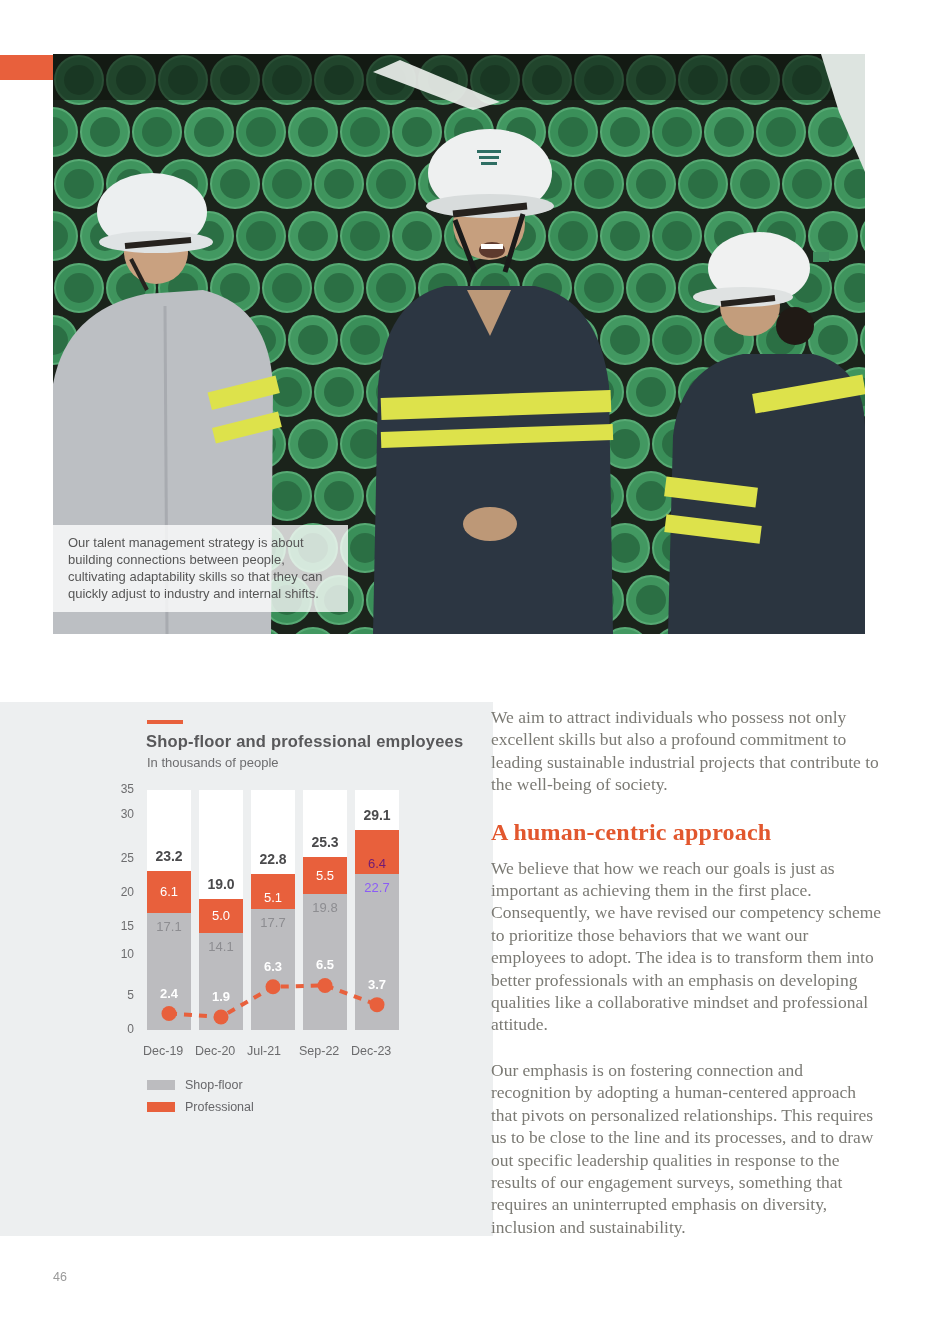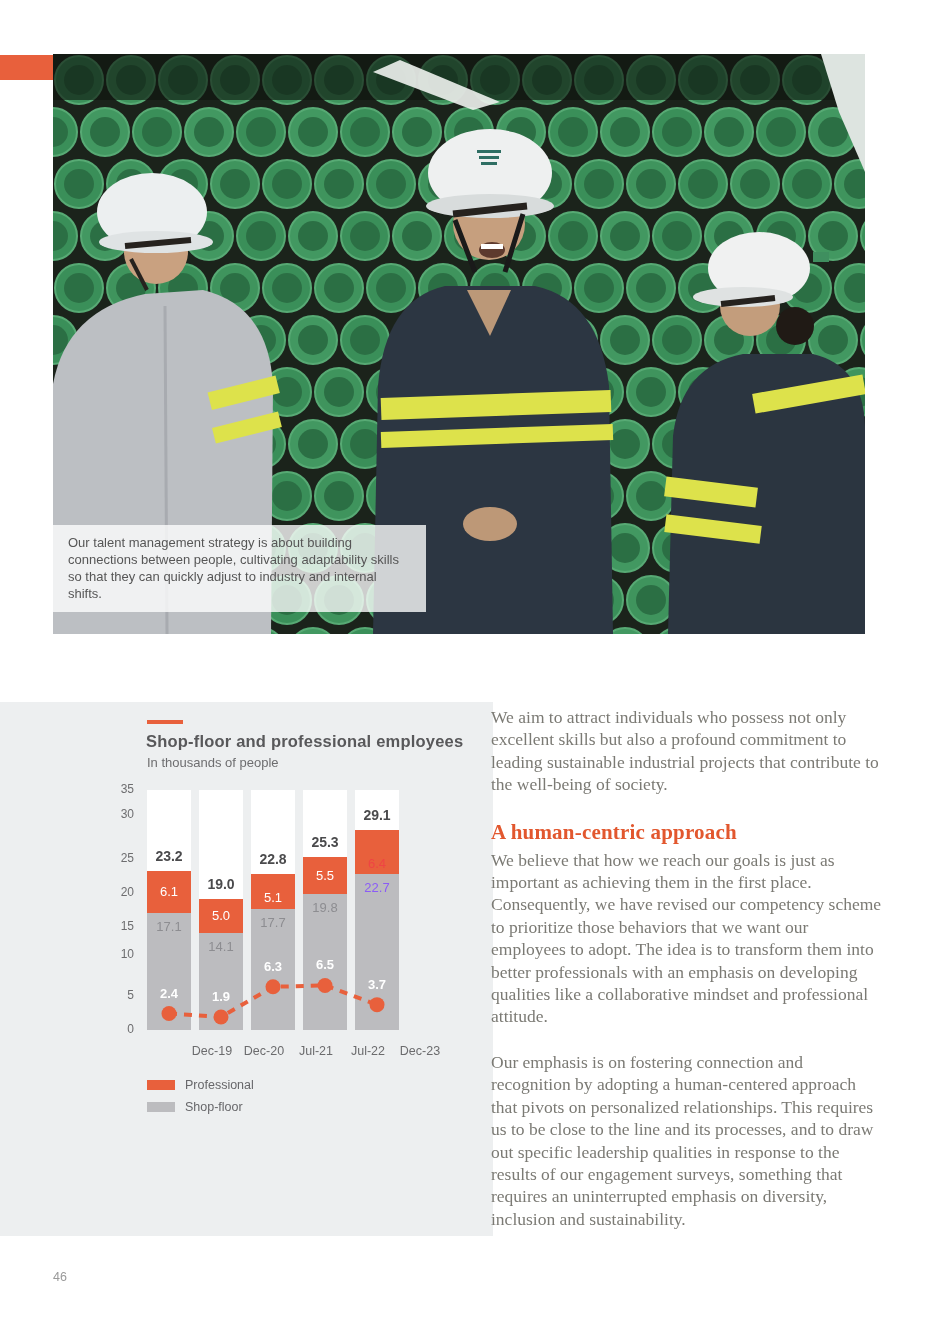--- a/index.html
+++ b/index.html
@@ -5,57 +5,57 @@
   html,body{margin:0;padding:0;background:#ffffff;}
   .page{position:relative;width:950px;height:1343px;background:#fff;
         font-family:"Liberation Sans",sans-serif;overflow:hidden;}
 
   
   .corner-tab{position:absolute;left:0;top:55px;width:53px;height:25px;}
 
   
   .photo{position:absolute;left:53px;top:54px;width:812px;height:580px;overflow:hidden;}
   .photo svg{display:block;}
-  .photo-caption{position:absolute;left:0;bottom:22px;width:373px;box-sizing:border-box;
+  .photo-caption{position:absolute;left:0;bottom:22px;width:295px;box-sizing:border-box;
         background:rgba(255,255,255,0.78);padding:9px 14px 10px 15px;
         font-size:13px;line-height:17px;color:#565656;}
 
   
   .panel{position:absolute;left:0;top:702px;width:493px;height:534px;background:#edeff0;}
   .accent-dash{position:absolute;left:147px;top:18px;width:36px;height:4px;}
   .chart-title{position:absolute;left:146px;top:30px;margin:0;font-size:16.5px;
         font-weight:bold;color:#58585a;letter-spacing:.2px;}
   .chart-subtitle{position:absolute;left:147px;top:53px;font-size:13px;color:#6d6d6f;}
 
   .plot{position:absolute;left:147px;top:88px;width:252px;height:240px;}
   .bar{position:absolute;bottom:0;width:44px;height:240px;background:#ffffff;}
   .seg{position:absolute;left:0;width:100%;}
   .bar-label{position:absolute;left:0;width:100%;text-align:center;font-size:13px;}
   .total-label{position:absolute;left:-4px;width:52px;text-align:center;
         font-size:14px;font-weight:bold;color:#4a4a4c;}
   .ytick{position:absolute;width:38px;text-align:right;font-size:12px;color:#6d6d6f;}
-  .xtick{position:absolute;width:52px;text-align:center;font-size:12.5px;color:#6b6b6d;margin-left:43px;}
+  .xtick{position:absolute;width:52px;text-align:left;font-size:12.5px;color:#6b6b6d;}
   .line-label{position:absolute;width:40px;text-align:center;font-size:13px;
         color:#ffffff;font-weight:bold;}
   .line-svg{position:absolute;left:0;top:0;overflow:visible;}
 
   
   .legend{position:absolute;left:147px;top:372px;}
   .legend-row{display:flex;align-items:center;height:22px;}
   .legend-swatch{width:28px;height:10px;margin-right:10px;flex:none;}
   .legend-line{width:28px;height:12px;margin-right:10px;flex:none;display:flex;
         align-items:center;justify-content:space-between;}
   .legend-text{font-size:12.5px;color:#67676a;}
 
   
   .text-col{position:absolute;left:491px;top:706px;width:392px;
         font-family:"Liberation Serif",serif;font-size:17.5px;line-height:22.4px;
         color:#7b7a74;}
   .text-col p{margin:0 0 23px 0;}
-  .section-heading{margin:0 0 4px 0;font-size:21px;line-height:26px;font-weight:bold;
+  .section-heading{margin:0 0 12px 0;font-size:24px;line-height:26px;font-weight:bold;
         letter-spacing:.2px;}
 
   .page-number{position:absolute;left:53px;top:1270px;font-size:12.5px;color:#9a9a9a;}
 </style>
 </head>
 <body>
 
 <div class="page">
 
   <div class="corner-tab" style="background: rgb(232, 96, 60);"></div>
@@ -175,51 +175,51 @@
           <div class="total-label" style="bottom: 163.343px;">22.8</div>
         </div>
         <div class="xtick" style="left: 100px; top: 254px;">Jul-21</div>
         <div class="bar" style="left: 156px;">
           <div class="seg" style="bottom: 0px; height: 135.771px; background: rgb(188, 188, 191);"></div>
           <div class="seg" style="bottom: 135.771px; height: 37.7143px; background: rgb(232, 96, 60);"></div>
           <div class="bar-label" style="top: 110.229px; color: rgb(141, 141, 145);">19.8</div>
           <div class="bar-label" style="bottom: 135.771px; height: 37.7143px; line-height: 37.7143px; color: rgb(255, 255, 255);">5.5</div>
           <div class="total-label" style="bottom: 180.486px;">25.3</div>
         </div>
-        <div class="xtick" style="left: 152px; top: 254px;">Jul-22</div>
+        <div class="xtick" style="left: 152px; top: 254px;">Sep-22</div>
         <div class="bar" style="left: 208px;">
           <div class="seg" style="bottom: 0px; height: 155.657px; background: rgb(188, 188, 191);"></div>
           <div class="seg" style="bottom: 155.657px; height: 43.8857px; background: rgb(232, 96, 60);"></div>
           <div class="bar-label" style="top: 90.3429px; color: #8b5cf6;">22.7</div>
-          <div class="bar-label" style="bottom: 155.657px; height: 32px; line-height: 43.8857px; color: #ef4444;">6.4</div>
+          <div class="bar-label" style="bottom: 155.657px; height: 32px; line-height: 43.8857px; color: #701a75;">6.4</div>
           <div class="total-label" style="bottom: 206.543px;">29.1</div>
         </div>
         <div class="xtick" style="left: 204px; top: 254px;">Dec-23</div>
         <svg width="252" height="240" class="line-svg">
           <polyline points="22,223.54285714285714 74,226.97142857142856 126,196.8 178,195.42857142857144 230,214.62857142857143" fill="none" stroke="#e8603c" stroke-width="4" stroke-dasharray="8 7"></polyline>
           <circle cx="22" cy="223.54285714285714" r="7.5" fill="#e8603c"></circle>
           <circle cx="74" cy="226.97142857142856" r="7.5" fill="#e8603c"></circle>
           <circle cx="126" cy="196.8" r="7.5" fill="#e8603c"></circle>
           <circle cx="178" cy="195.42857142857144" r="7.5" fill="#e8603c"></circle>
           <circle cx="230" cy="214.62857142857143" r="7.5" fill="#e8603c"></circle>
         </svg>
         <div class="line-label" style="left: 2px; top: 195.543px;">2.4</div>
         <div class="line-label" style="left: 54px; top: 198.971px;">1.9</div>
         <div class="line-label" style="left: 106px; top: 168.8px;">6.3</div>
         <div class="line-label" style="left: 158px; top: 167.429px;">6.5</div>
         <div class="line-label" style="left: 210px; top: 186.629px;">3.7</div>
       </div>
     <div class="legend" id="legend">
         <div class="legend-row">
+          <div class="legend-swatch" style="background: rgb(188, 188, 191);"></div>
+          <div class="legend-text">Shop-floor</div>
+        </div>
+        <div class="legend-row">
           <div class="legend-swatch" style="background: rgb(232, 96, 60);"></div>
           <div class="legend-text">Professional</div>
-        </div>
-        <div class="legend-row">
-          <div class="legend-swatch" style="background: rgb(188, 188, 191);"></div>
-          <div class="legend-text">Shop-floor</div>
         </div>
       </div>
   </div>
 
   <div class="text-col">
     <p>We aim to attract individuals who possess not only excellent skills but also a profound commitment to leading sustainable industrial projects that contribute to the well-being of society.</p>
     <h2 class="section-heading" style="color: rgb(226, 87, 46);">A human-centric approach</h2>
     <p>We believe that how we reach our goals is just as important as achieving them in the first place. Consequently, we have revised our competency scheme to prioritize those behaviors that we want our employees to adopt. The idea is to transform them into better professionals with an emphasis on developing qualities like a collaborative mindset and professional attitude.</p>
     <p>Our emphasis is on fostering connection and recognition by adopting a human-centered approach that pivots on personalized relationships. This requires us to be close to the line and its processes, and to draw out specific leadership qualities in response to the results of our engagement surveys, something that requires an uninterrupted emphasis on diversity, inclusion and sustainability.</p>
   </div>

